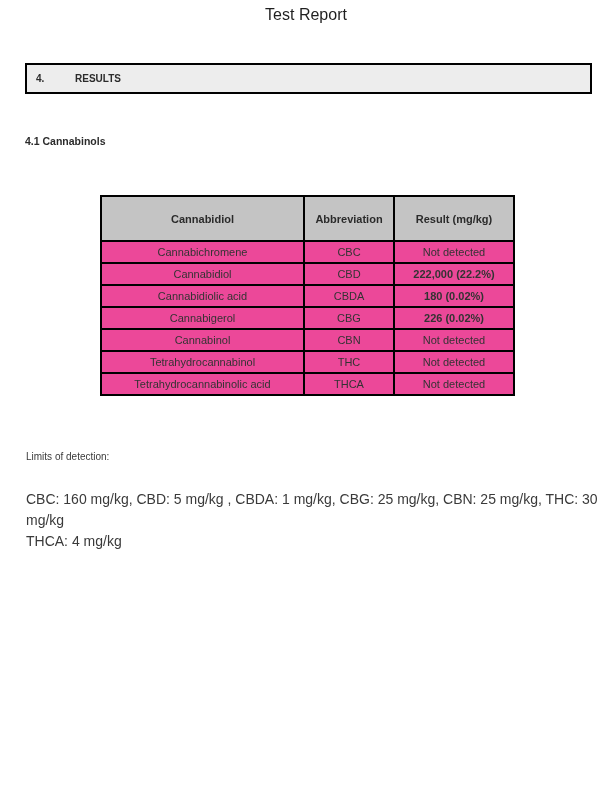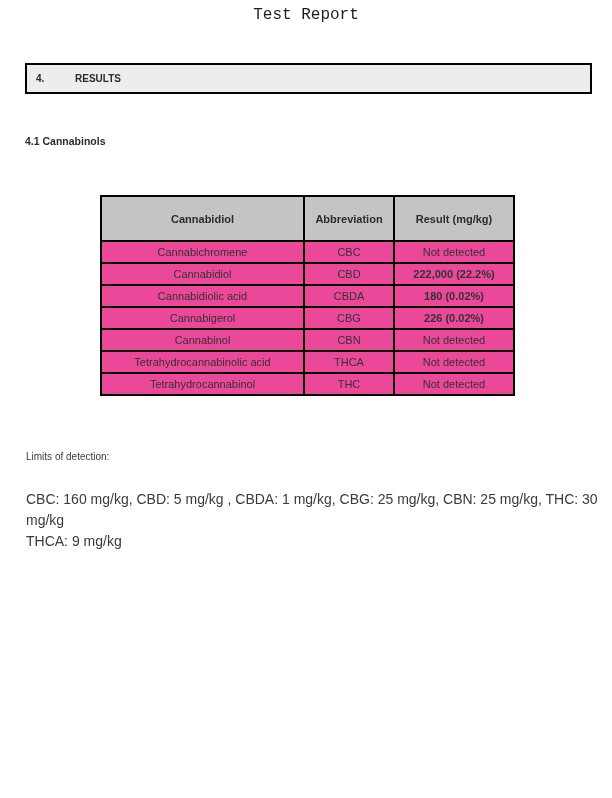--- a/index.html
+++ b/index.html
@@ -8,21 +8,21 @@
     width:612px;height:798px;
     background:#ffffff;
     font-family:"Liberation Sans", sans-serif;
     color:#3a3a3a;
     overflow:hidden;
   }
   .doc-title{
     position:absolute;
     top:6px;left:0;width:612px;
     text-align:center;
-    font-family:Liberation Mono, monospace;
+    font-family:Liberation Sans, sans-serif;
     font-size:16px;
     font-weight:500;
     color:#1f1f1f;
   }
   .section-bar{
     position:absolute;
     left:25px;top:63px;
     width:567px;height:31px;
     box-sizing:border-box;
     border:2px solid #000000;
@@ -133,32 +133,32 @@
         <td>Cannabigerol</td>
         <td>CBG</td>
         <td><span class="bold">226 (0.02%)</span></td>
       </tr>
       <tr>
         <td>Cannabinol</td>
         <td>CBN</td>
         <td><span class="normal">Not detected</span></td>
       </tr>
       <tr>
-        <td>Tetrahydrocannabinolic acid</td>
-        <td>THCA</td>
+        <td>Tetrahydrocannabinol</td>
+        <td>THC</td>
         <td><span class="normal">Not detected</span></td>
       </tr>
       <tr>
-        <td>Tetrahydrocannabinol</td>
-        <td>THC</td>
+        <td>Tetrahydrocannabinolic acid</td>
+        <td>THCA</td>
         <td><span class="normal">Not detected</span></td>
       </tr>
     </tbody>
   </table>
 
   <div class="limits-label">Limits of detection:</div>
 
   <div class="limits-text">
     <div>CBC: 160 mg/kg, CBD: 5 mg/kg , CBDA: 1 mg/kg, CBG: 25 mg/kg, CBN: 25 mg/kg, THC: 30 mg/kg</div>
-    <div>THCA: 9 mg/kg</div>
+    <div>THCA: 4 mg/kg</div>
   </div>
 
 </div>
 
 </body></html>

